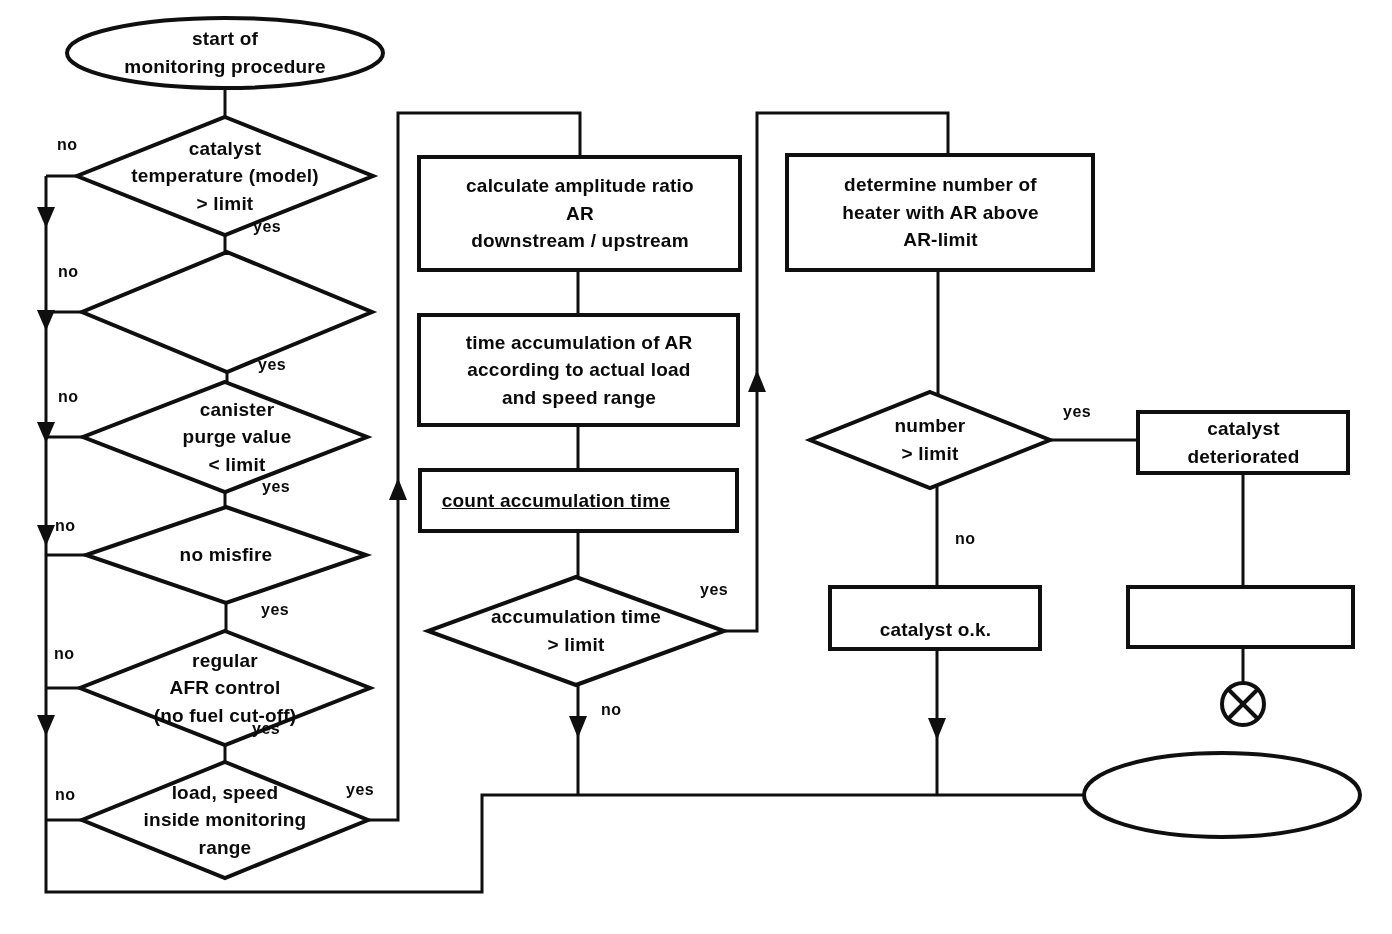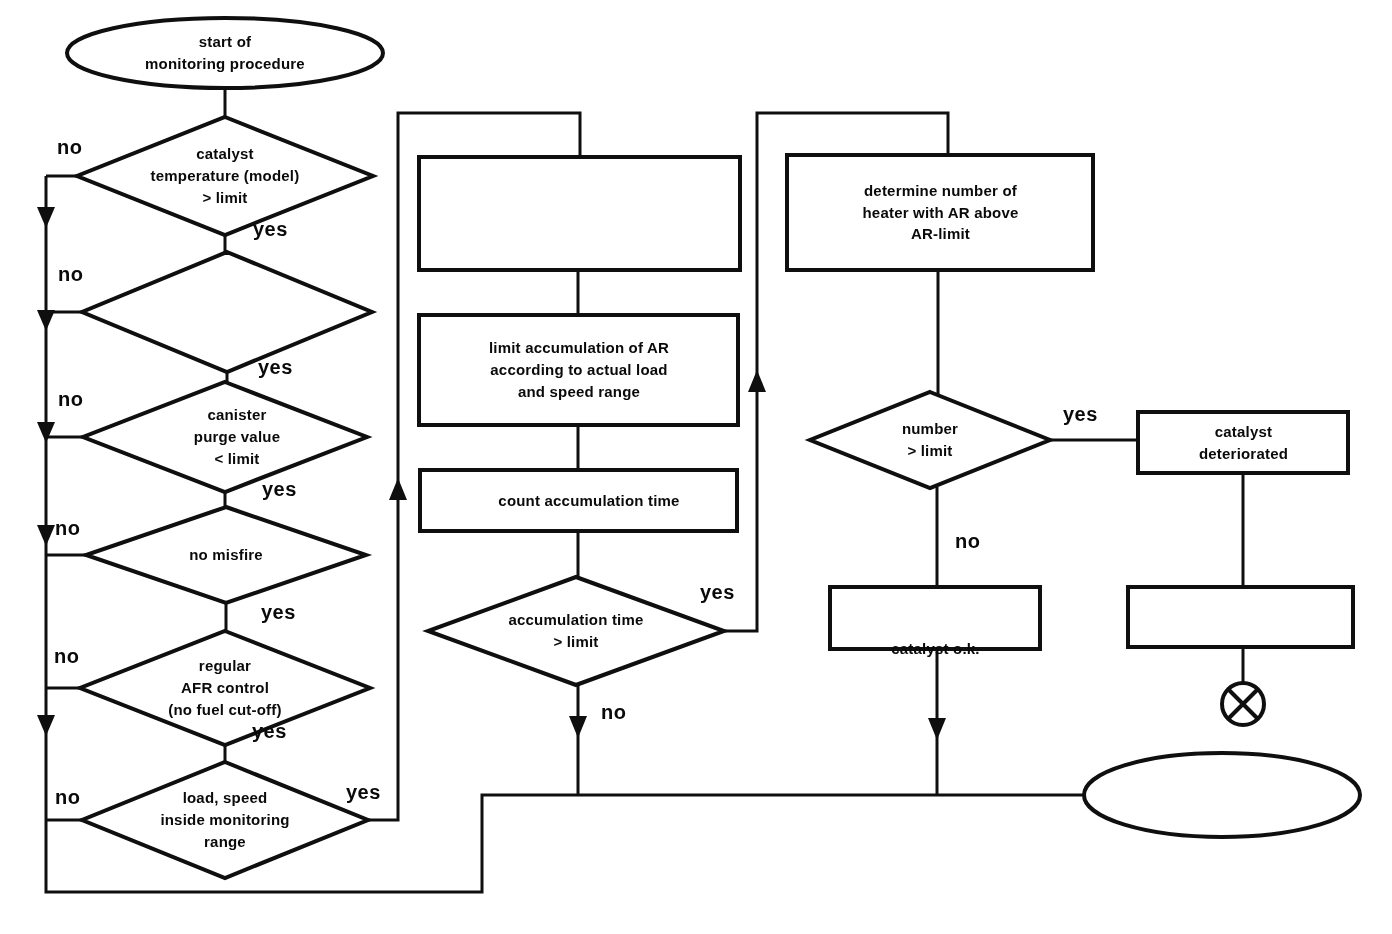--- a/index.html
+++ b/index.html
@@ -8,24 +8,24 @@
     position:relative; width:1392px; height:934px; background:#ffffff;
     font-family:"Liberation Sans", sans-serif; color:#0a0a0a; overflow:hidden;
   }
   .layer { position:absolute; left:0; top:0; }
   .conn { stroke:#0f0f0f; stroke-width:3; fill:none; }
   .shape { stroke:#0f0f0f; stroke-width:4; fill:#ffffff; }
   .thin { stroke:#0f0f0f; stroke-width:4; fill:none; }
   .arrowhead { fill:#0f0f0f; stroke:none; }
   .node-label {
     position:absolute; display:flex; align-items:center; justify-content:center;
-    text-align:center; white-space:pre-line; font-size:15px; font-weight:700;
+    text-align:center; white-space:pre-line; font-size:19px; font-weight:700;
     line-height:1.45; letter-spacing:0.2px;
   }
-  .edge-label { position:absolute; font-size:20px; font-weight:700; letter-spacing:0.5px; }
+  .edge-label { position:absolute; font-size:16px; font-weight:700; letter-spacing:0.5px; }
 </style>
 </head>
 <body>
 
 <div class="canvas">
 
   <svg class="layer" width="1392" height="934" viewBox="0 0 1392 934">
 
     <line class="conn" x1="225" y1="88" x2="225" y2="122"></line>
 
@@ -107,34 +107,37 @@
   <div class="node-label" style="left:127px;  top:387px; width:220px; height:100px;">canister
 purge value
 &lt; limit</div>
   <div class="node-label" style="left:116px;  top:535px; width:220px; height:40px;">no misfire</div>
   <div class="node-label" style="left:95px;   top:638px; width:260px; height:100px;">regular
 AFR control
 (no fuel cut-off)</div>
   <div class="node-label" style="left:100px;  top:770px; width:250px; height:100px;">load, speed
 inside monitoring
 range</div>
-  <div class="node-label" style="left:424px;  top:316px; width:310px; height:108px;">limit accumulation of AR
+  <div class="node-label" style="left:424px;  top:158px; width:312px; height:111px;">calculate amplitude ratio
+AR
+downstream / upstream</div>
+  <div class="node-label" style="left:424px;  top:316px; width:310px; height:108px;">time accumulation of AR
 according to actual load
 and speed range</div>
-  <div class="node-label" style="left:435px;  top:471px; width:308px; height:59px;">count accumulation time</div>
+  <div class="node-label" style="left:402px;  top:471px; width:308px; height:59px;text-decoration:underline;">count accumulation time</div>
   <div class="node-label" style="left:431px;  top:586px; width:290px; height:90px;">accumulation time
 &gt; limit</div>
   <div class="node-label" style="left:792px;  top:156px; width:297px; height:113px;">determine number of
 heater with AR above
 AR-limit</div>
   <div class="node-label" style="left:835px;  top:400px; width:190px; height:80px;">number
 &gt; limit</div>
   <div class="node-label" style="left:1142px; top:413px; width:203px; height:59px;">catalyst
 deteriorated</div>
-  <div class="node-label" style="left:834px;  top:619px; width:203px; height:60px;">catalyst o.k.</div>
+  <div class="node-label" style="left:834px;  top:600px; width:203px; height:60px;">catalyst o.k.</div>
 
   <span class="edge-label" style="left:253px;  top:218px;">yes</span>
   <span class="edge-label" style="left:258px;  top:356px;">yes</span>
   <span class="edge-label" style="left:262px;  top:478px;">yes</span>
   <span class="edge-label" style="left:261px;  top:601px;">yes</span>
   <span class="edge-label" style="left:252px;  top:720px;">yes</span>
   <span class="edge-label" style="left:346px;  top:781px;">yes</span>
   <span class="edge-label" style="left:700px;  top:581px;">yes</span>
   <span class="edge-label" style="left:1063px; top:403px;">yes</span>
 

